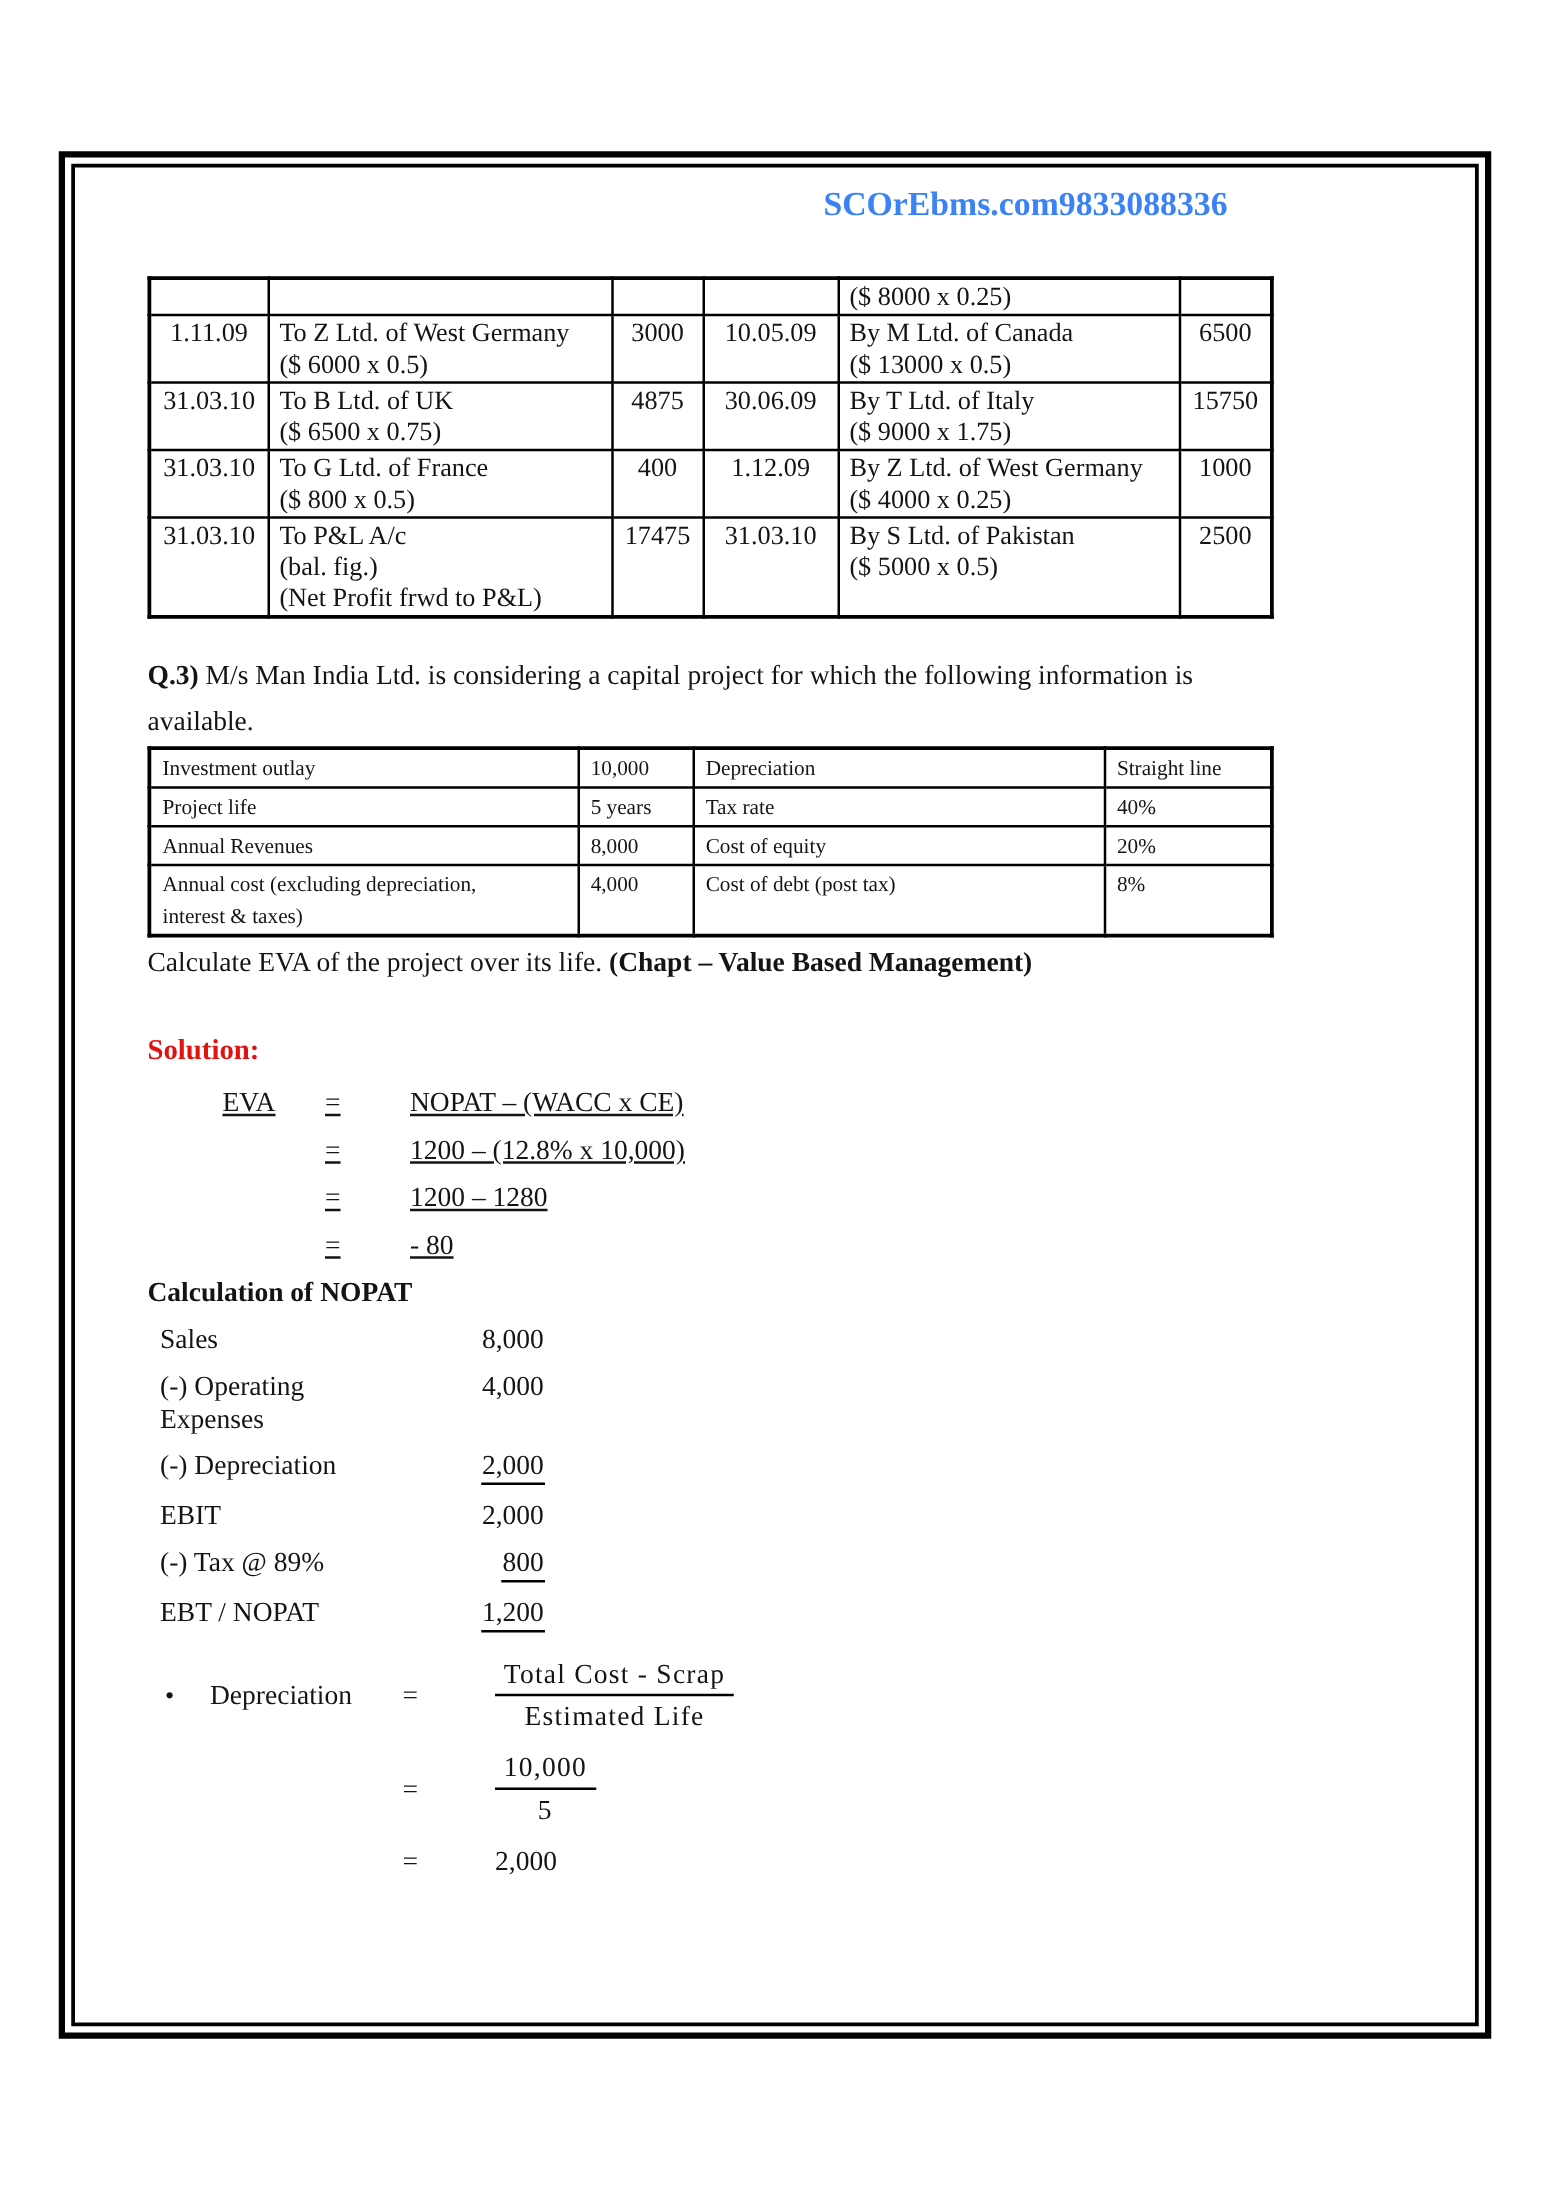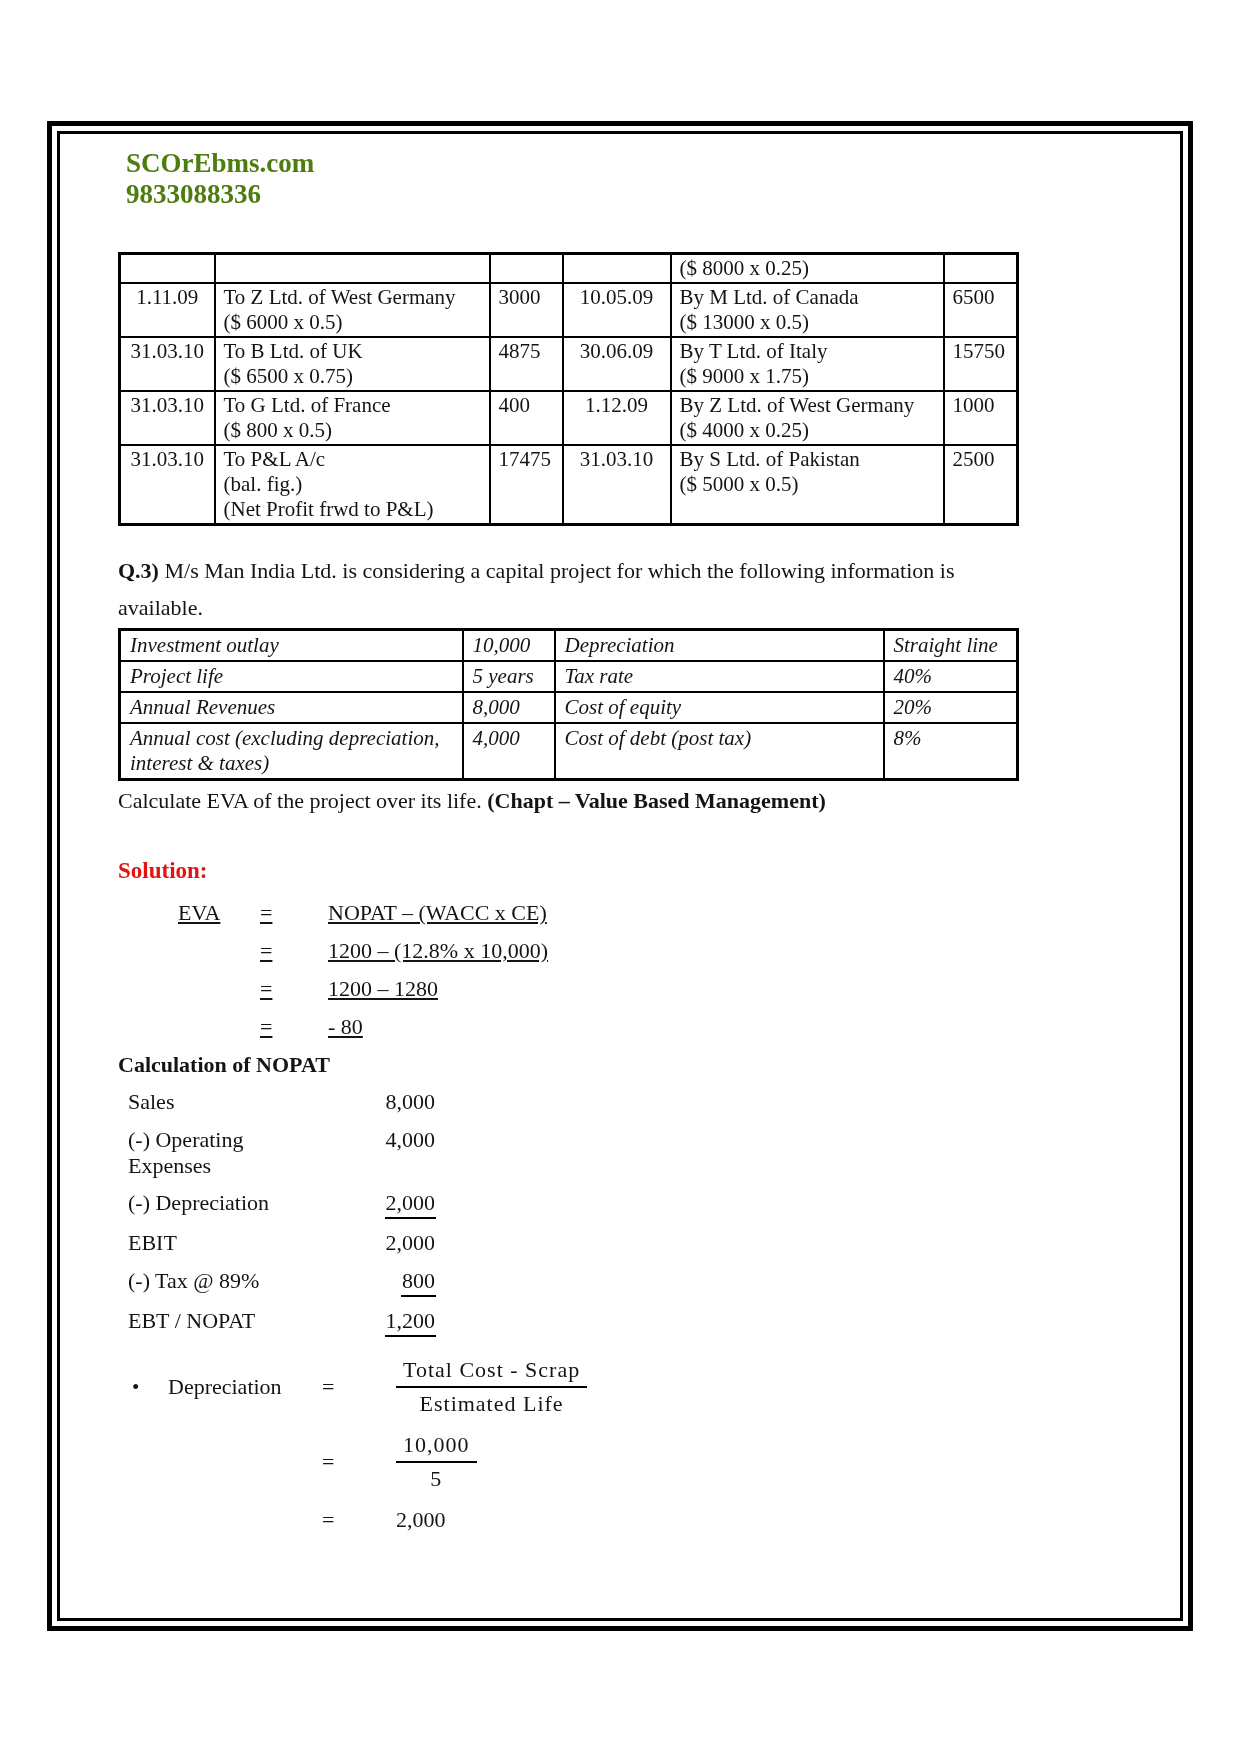--- a/index.html
+++ b/index.html
@@ -18,43 +18,43 @@
     width:100%; height:100%;
     border:3px solid #000;
     padding:8px 0 0 58px;
     overflow:hidden;
   }
   .content { width:900px; }
 
   .page-header {
     display:flex; justify-content:flex-end; align-items:flex-start;
     padding:6px 36px 0 8px;
-    font-size:27px; font-weight:bold; color:#4d7c0f;flex-direction:column;
+    font-size:27px; font-weight:bold; color:#3b82f6;
   }
 
   table { border-collapse:collapse; table-layout:fixed; }
   .ledger {
     margin-top:42px; width:898px;
     border:3px solid #000; font-size:21px;
   }
   .ledger td {
     border:2px solid #000; padding:1px 8px;
     line-height:25px; vertical-align:top; white-space:pre-line;
     overflow:hidden;
   }
   .ledger td.c-date { text-align:center; padding:1px 4px; }
-  .ledger td.c-amt  { text-align:left;border-radius:14px; }
+  .ledger td.c-amt  { text-align:center;border-radius:14px; }
   .ledger td.b      { font-weight:bold; }
 
   .q3 { margin-top:26px; font-size:22px; line-height:37px; }
   .q3 b { font-weight:bold; }
 
   .info {
     margin-top:2px; width:898px;
-    border:3px solid #000; font-size:21px;font-style:italic;
+    border:3px solid #000; font-size:17px;
   }
   .info td {
     border:2px solid #000; padding:2px 9px;
     line-height:25px; vertical-align:top; white-space:pre-line;
   }
 
   .calc-line { margin-top:3px; font-size:22px; line-height:34px; }
   .calc-line b { font-weight:bold; }
 
   .solution-heading {

